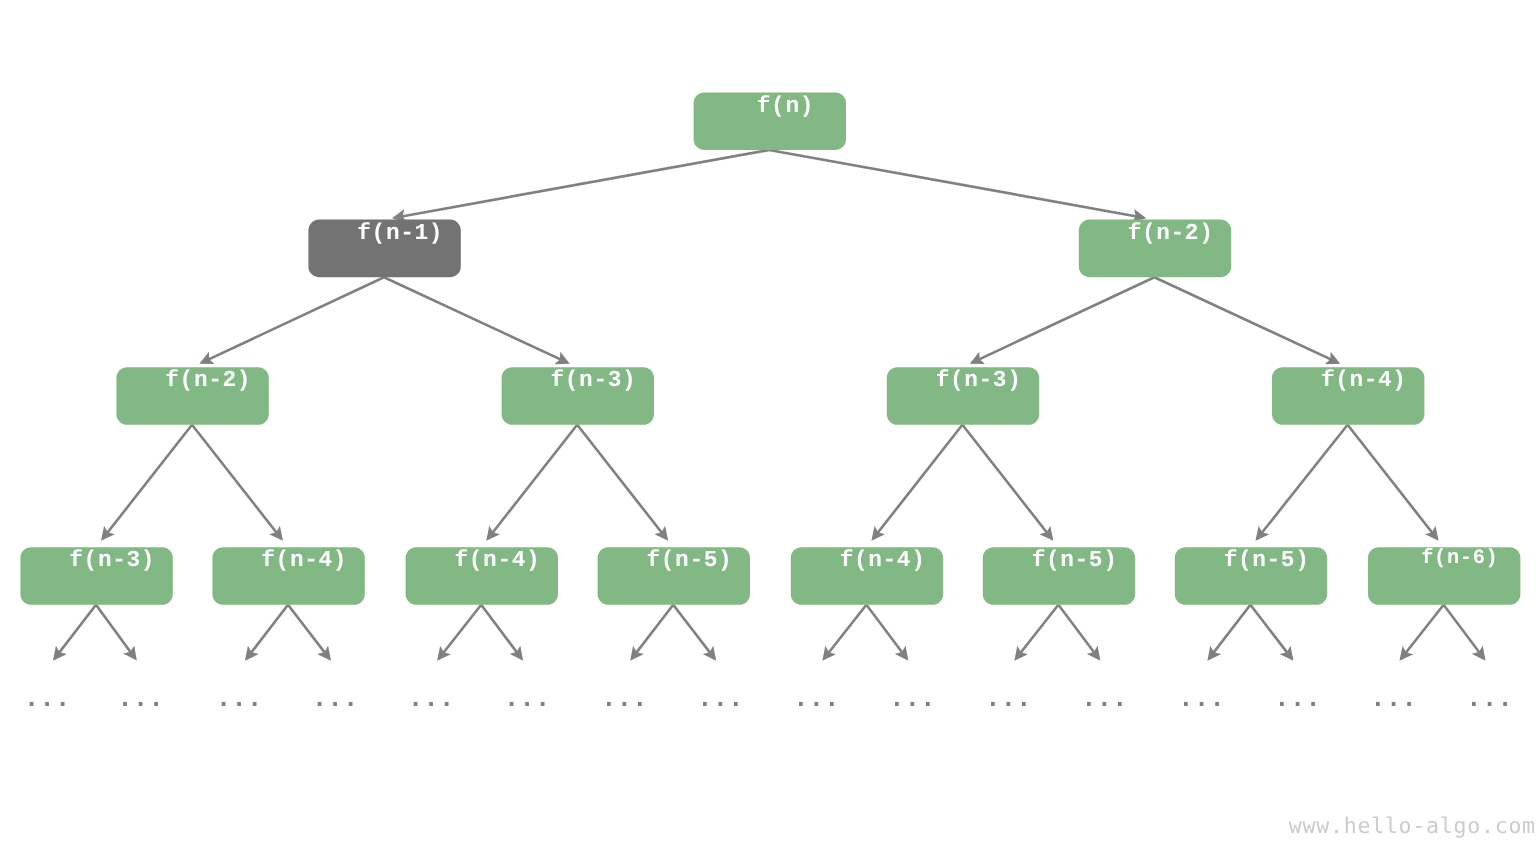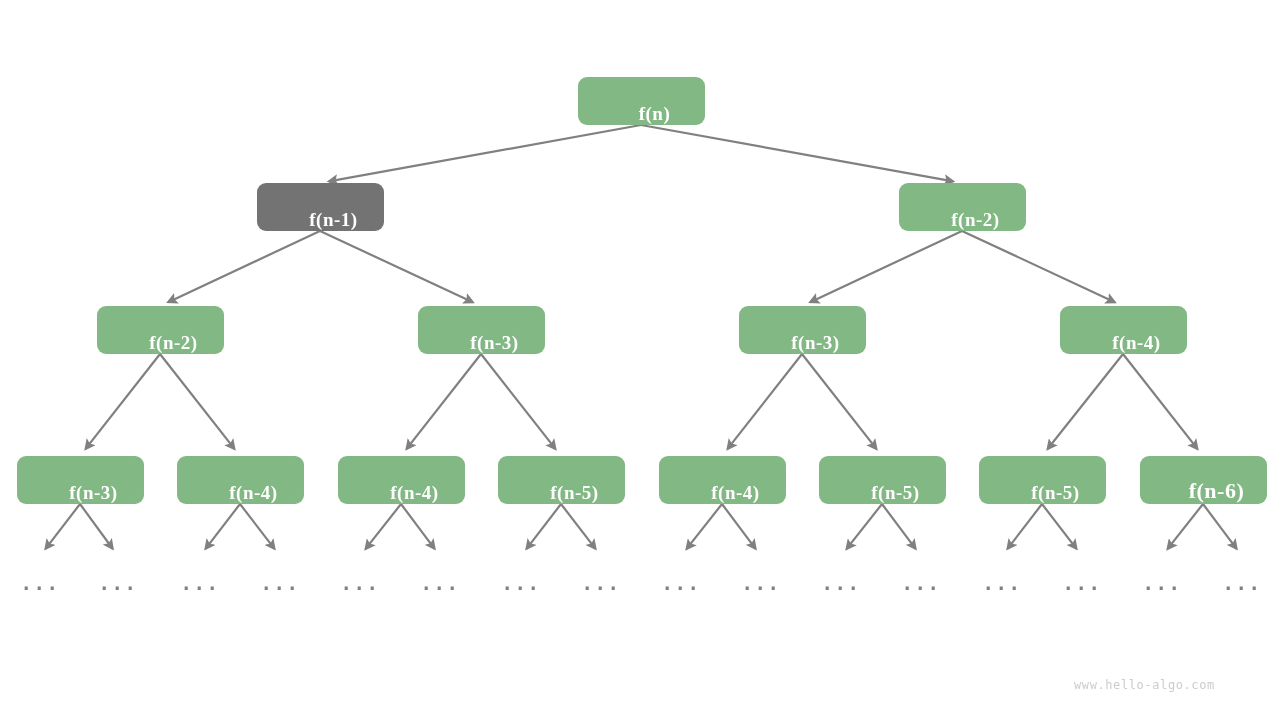--- a/index.html
+++ b/index.html
@@ -24,23 +24,23 @@
     height: 720px;
     pointer-events: none;
   }
   .node {
     position: absolute;
     box-sizing: border-box;
     background: #81b884;
     border-radius: 9px;
     color: #ffffff;
     display: flex;
-    align-items: flex-end;
+    align-items: flex-start;
     justify-content: center;
-    font-family: Liberation Serif, serif;
+    font-family: Liberation Mono, monospace;
     font-weight: bold;
     letter-spacing: 0.5px;
     white-space: nowrap;
     z-index: 2;
     padding-left: 27px;
   }
   .ellipsis {
     position: absolute;
     color: #808080;
     font-family: "DejaVu Sans Mono", "Liberation Mono", monospace;
@@ -49,21 +49,21 @@
     letter-spacing: 1.5px;
     line-height: 1;
     transform: translate(-50%, -50%);
     z-index: 2;
     white-space: nowrap;
   }
   #watermark {
     position: absolute;
     color: #cccccc;
     font-family: "DejaVu Sans Mono", "Liberation Mono", monospace;
-    font-size: 12px;
+    font-size: 18px;
     letter-spacing: 0.6px;
     white-space: nowrap;
     z-index: 3;
   }
 </style>
 </head>
 <body>
 
 <div id="canvas">
 
@@ -145,21 +145,21 @@
       </div>
       <div class="node" style="left: 658.5px; top: 456px; width: 127px; height: 48px; background: rgb(129, 184, 132); color: rgb(255, 255, 255); font-size: 19px;">
         <span>f(n-4)</span>
       </div>
       <div class="node" style="left: 818.5px; top: 456px; width: 127px; height: 48px; background: rgb(129, 184, 132); color: rgb(255, 255, 255); font-size: 19px;">
         <span>f(n-5)</span>
       </div>
       <div class="node" style="left: 978.5px; top: 456px; width: 127px; height: 48px; background: rgb(129, 184, 132); color: rgb(255, 255, 255); font-size: 19px;">
         <span>f(n-5)</span>
       </div>
-      <div class="node" style="left: 1139.5px; top: 456px; width: 127px; height: 48px; background: rgb(129, 184, 132); color: rgb(255, 255, 255); font-size: 22px;">
+      <div class="node" style="left: 1139.5px; top: 456px; width: 127px; height: 48px; background: rgb(129, 184, 132); color: rgb(255, 255, 255); font-size: 17px;">
         <span>f(n-6)</span>
       </div>
     </div>
   <div id="stub-labels-group">
       <div class="ellipsis" style="left: 40px; top: 583px; color: rgb(128, 128, 128);">...</div>
       <div class="ellipsis" style="left: 118px; top: 583px; color: rgb(128, 128, 128);">...</div>
       <div class="ellipsis" style="left: 200px; top: 583px; color: rgb(128, 128, 128);">...</div>
       <div class="ellipsis" style="left: 280px; top: 583px; color: rgb(128, 128, 128);">...</div>
       <div class="ellipsis" style="left: 360px; top: 583px; color: rgb(128, 128, 128);">...</div>
       <div class="ellipsis" style="left: 440px; top: 583px; color: rgb(128, 128, 128);">...</div>

